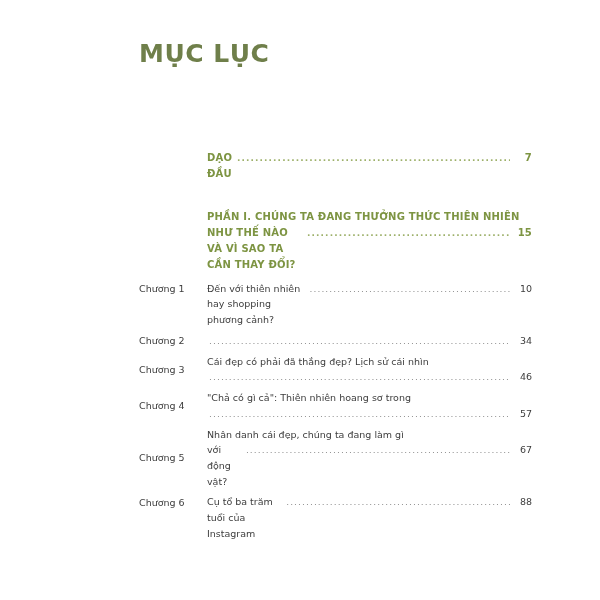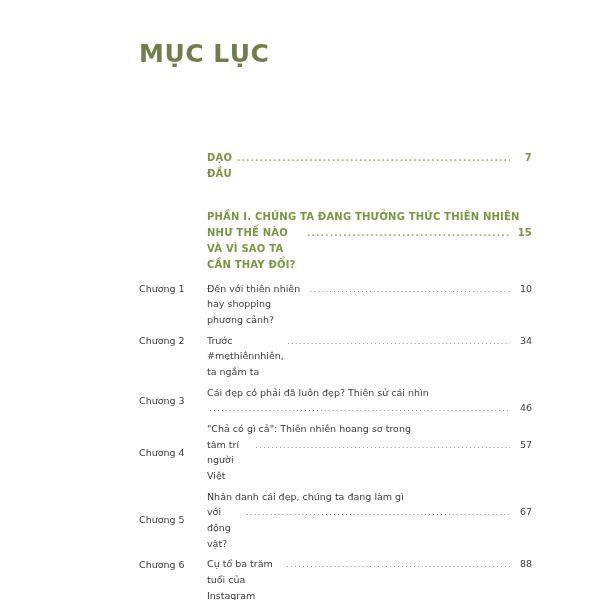--- a/index.html
+++ b/index.html
@@ -156,48 +156,46 @@
           <span class="fill dotline">....................................................................................................................</span>
           <span class="num">10</span>
         </div>
       </div>
     </div>
 
     <div class="row chapter-row">
       <div class="label">Chương 2</div>
       <div class="entry">
         <div class="entry-line">
-          <span class="txt">Trước #mẹthiênnhiên, ta ngắm ta</span>
           <span class="fill dotline">....................................................................................................................</span>
           <span class="num">34</span>
         </div>
       </div>
     </div>
 
     <div class="row chapter-row tall">
       <div class="label">Chương 3</div>
       <div class="entry">
         <div class="entry-line">
-          <span class="txt">Cái đẹp có phải đã luôn đẹp? Thiên sử cái nhìn</span>
+          <span class="txt">Cái đẹp có phải đã thắng đẹp? Lịch sử cái nhìn</span>
         </div>
         <div class="entry-line">
           <span class="fill dotline">....................................................................................................................</span>
           <span class="num">46</span>
         </div>
       </div>
     </div>
 
     <div class="row chapter-row tall">
       <div class="label">Chương 4</div>
       <div class="entry">
         <div class="entry-line">
           <span class="txt">"Chả có gì cả": Thiên nhiên hoang sơ trong</span>
         </div>
         <div class="entry-line">
-          <span class="txt">tâm trí người Việt</span>
           <span class="fill dotline">....................................................................................................................</span>
           <span class="num">57</span>
         </div>
       </div>
     </div>
 
     <div class="row chapter-row tall">
       <div class="label">Chương 5</div>
       <div class="entry">
         <div class="entry-line">

